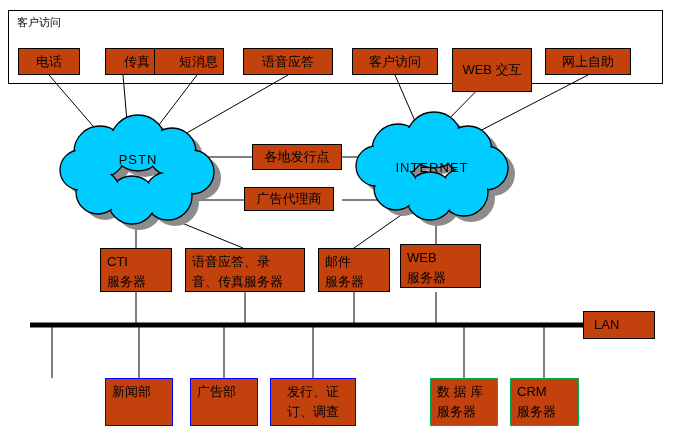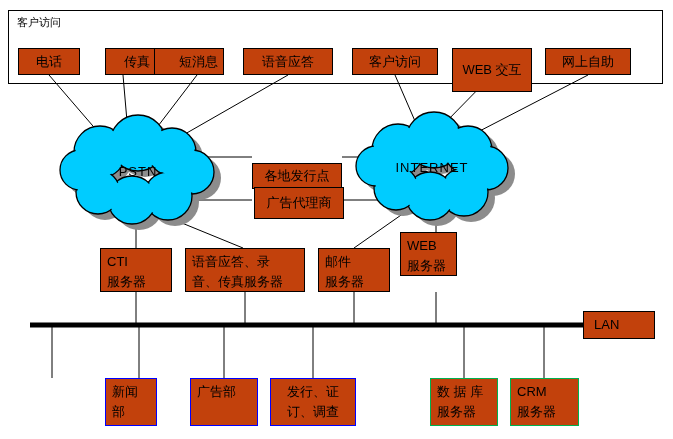--- a/index.html
+++ b/index.html
@@ -121,49 +121,49 @@
         <circle cx="434" cy="140" r="26.5"></circle>
       <circle cx="468" cy="150" r="22.5"></circle>
         <circle cx="486" cy="168" r="20.5"></circle>
       <circle cx="464" cy="192" r="22.5"></circle>
         <circle cx="430" cy="196" r="22.5"></circle>
       <circle cx="396" cy="188" r="20.5"></circle>
         <circle cx="376" cy="166" r="18.5"></circle>
     </g>
   </svg>
 
-  <div class="cloud-label" style="left:98px;top:164px;width:80px;">PSTN</div>
+  <div class="cloud-label" style="left:98px;top:152px;width:80px;">PSTN</div>
   <div class="cloud-label" style="left:382px;top:160px;width:100px;">INTERNET</div>
 
   <div class="outer" style="left:8px;top:10px;width:655px;height:74px;"></div>
   <span class="outer-title" style="left:17px;top:15px;">客户访问</span>
 
   <div class="box center" style="left:18px;top:48px;width:62px;height:27px;">电话</div>
   <div class="box center" style="left:105px;top:48px;width:64px;height:27px;">传真</div>
   <div class="box center" style="left:154px;top:48px;width:70px;height:27px;padding-left:19px;">短消息</div>
   <div class="box center" style="left:243px;top:48px;width:90px;height:27px;">语音应答</div>
   <div class="box center" style="left:352px;top:48px;width:86px;height:27px;">客户访问</div>
   <div class="box center" style="left:452px;top:48px;width:80px;height:44px;">WEB 交互</div>
   <div class="box center" style="left:545px;top:48px;width:86px;height:27px;">网上自助</div>
 
-  <div class="box center" style="left:252px;top:144px;width:90px;height:26px;margin-top:19px;">各地发行点</div>
-  <div class="box center" style="left:254px;top:187px;width:90px;height:32px;">广告代理商</div>
+  <div class="box center" style="left:252px;top:144px;width:90px;height:26px;">各地发行点</div>
+  <div class="box center" style="left:244px;top:187px;width:90px;height:24px;">广告代理商</div>
 
   <div class="box tl" style="left:100px;top:248px;width:72px;height:44px;">CTI
 服务器</div>
   <div class="box tl" style="left:185px;top:248px;width:120px;height:44px;">语音应答、录
 音、传真服务器</div>
   <div class="box tl" style="left:318px;top:248px;width:72px;height:44px;">邮件
 服务器</div>
-  <div class="box tl" style="left:400px;top:232px;width:57px;height:44px;">WEB
+  <div class="box tl" style="left:400px;top:244px;width:81px;height:44px;">WEB
 服务器</div>
 
   <div class="box" style="left:583px;top:311px;width:72px;height:28px;line-height:26px;padding-left:10px;">LAN</div>
 
-  <div class="box tl" style="left: 105px; top: 378px; width: 52px; height: 48px; border-color: rgb(0, 0, 255);">新闻部</div>
+  <div class="box tl" style="left: 105px; top: 378px; width: 68px; height: 48px; border-color: rgb(0, 0, 255);">新闻部</div>
   <div class="box tl" style="left: 190px; top: 378px; width: 68px; height: 48px; border-color: rgb(0, 0, 255);">广告部</div>
   <div class="box tl" style="left: 270px; top: 378px; width: 86px; height: 48px; border-color: rgb(0, 0, 255); text-align: center;">发行、证
 订、调查</div>
   <div class="box tl" style="left: 430px; top: 378px; width: 68px; height: 48px; border-color: rgb(0, 176, 80);">数 据 库
 服务器</div>
   <div class="box tl" style="left: 510px; top: 378px; width: 69px; height: 48px; border-color: rgb(0, 176, 80);">CRM
 服务器</div>
 
 </div>
 

